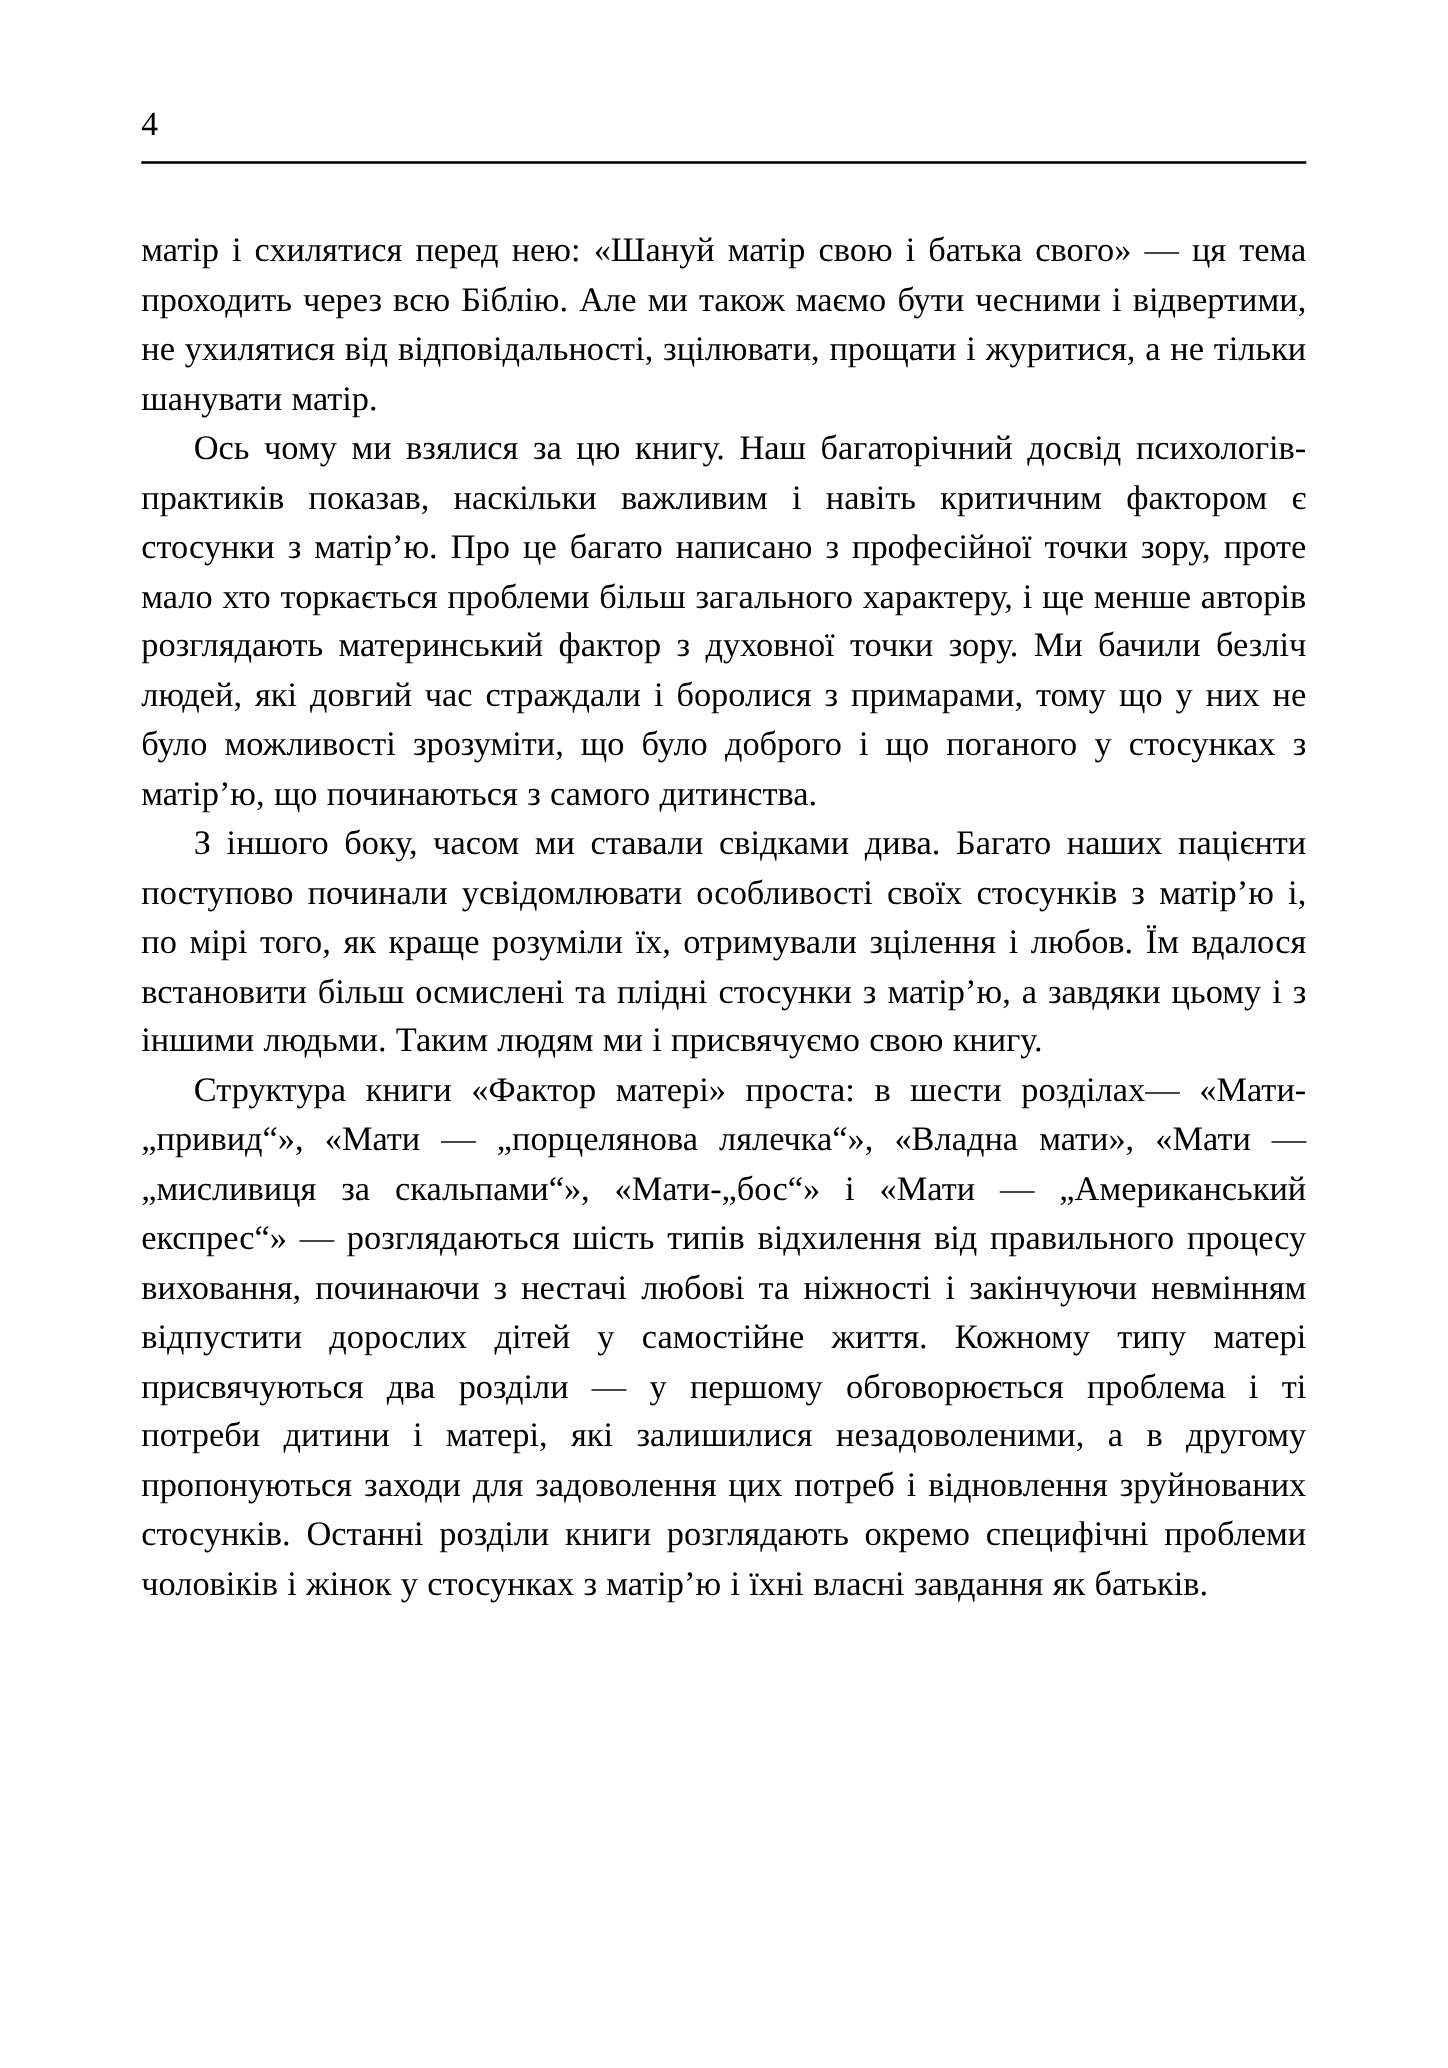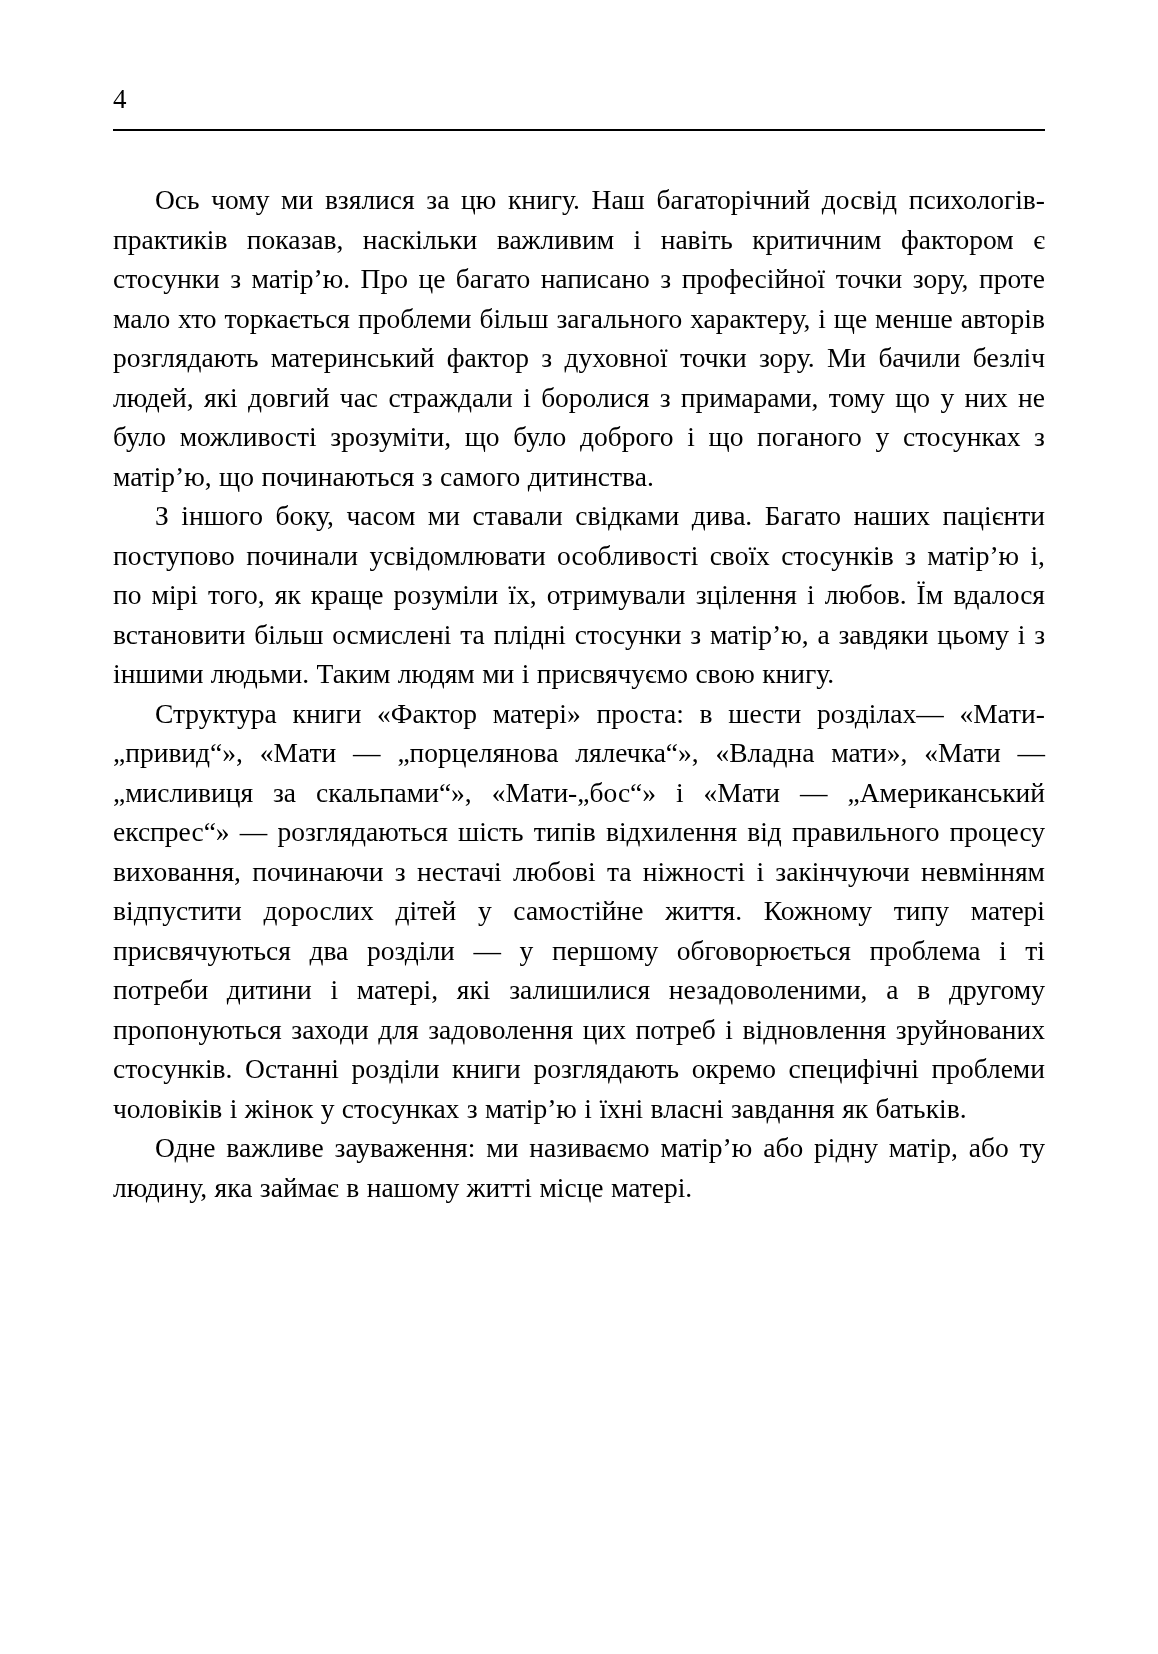--- a/index.html
+++ b/index.html
@@ -59,19 +59,19 @@
 <body>
 
 <div class="page">
 
   <div class="header">
     <div class="page-number">4</div>
   </div>
   <div class="header-rule"></div>
 
   <div class="content">
+    <p class="para">матір і схилятися перед нею: «Шануй матір свою і батька свого» — ця тема проходить через всю Біблію. Але ми також маємо бути чесними і відвертими, не ухилятися від відповідальності, зцілювати, прощати і журитися, а не тільки шанувати матір.</p>
     <p class="para indent">Ось чому ми взялися за цю книгу. Наш багаторічний досвід психологів-практиків показав, наскільки важливим і навіть критичним фактором є стосунки з матір’ю. Про це багато написано з професійної точки зору, проте мало хто торкається проблеми більш загального характеру, і ще менше авторів розглядають материнський фактор з духовної точки зору. Ми бачили безліч людей, які довгий час страждали і боролися з примарами, тому що у них не було можливості зрозуміти, що було доброго і що поганого у стосунках з матір’ю, що починаються з самого дитинства.</p>
     <p class="para indent">З іншого боку, часом ми ставали свідками дива. Багато наших пацієнти поступово починали усвідомлювати особливості своїх стосунків з матір’ю і, по мірі того, як краще розуміли їх, отримували зцілення і любов. Їм вдалося встановити більш осмислені та плідні стосунки з матір’ю, а завдяки цьому і з іншими людьми. Таким людям ми і присвячуємо свою книгу.</p>
     <p class="para indent">Структура книги «Фактор матері» проста: в шести розділах— «Мати-„привид“», «Мати — „порцелянова лялечка“», «Владна мати», «Мати — „мисливиця за скальпами“», «Мати-„бос“» і «Мати — „Американський експрес“» — розглядаються шість типів відхилення від правильного процесу виховання, починаючи з нестачі любові та ніжності і закінчуючи невмінням відпустити дорослих дітей у самостійне життя. Кожному типу матері присвячуються два розділи — у першому обговорюється проблема і ті потреби дитини і матері, які залишилися незадоволеними, а в другому пропонуються заходи для задоволення цих потреб і відновлення зруйнованих стосунків. Останні розділи книги розглядають окремо специфічні проблеми чоловіків і жінок у стосунках з матір’ю і їхні власні завдання як батьків.</p>
-    <p class="para indent">Одне важливе зауваження: ми називаємо матір’ю або рідну матір, або ту людину, яка займає в нашому житті місце матері.</p>
   </div>
 
 </div>
 
 </body></html>

